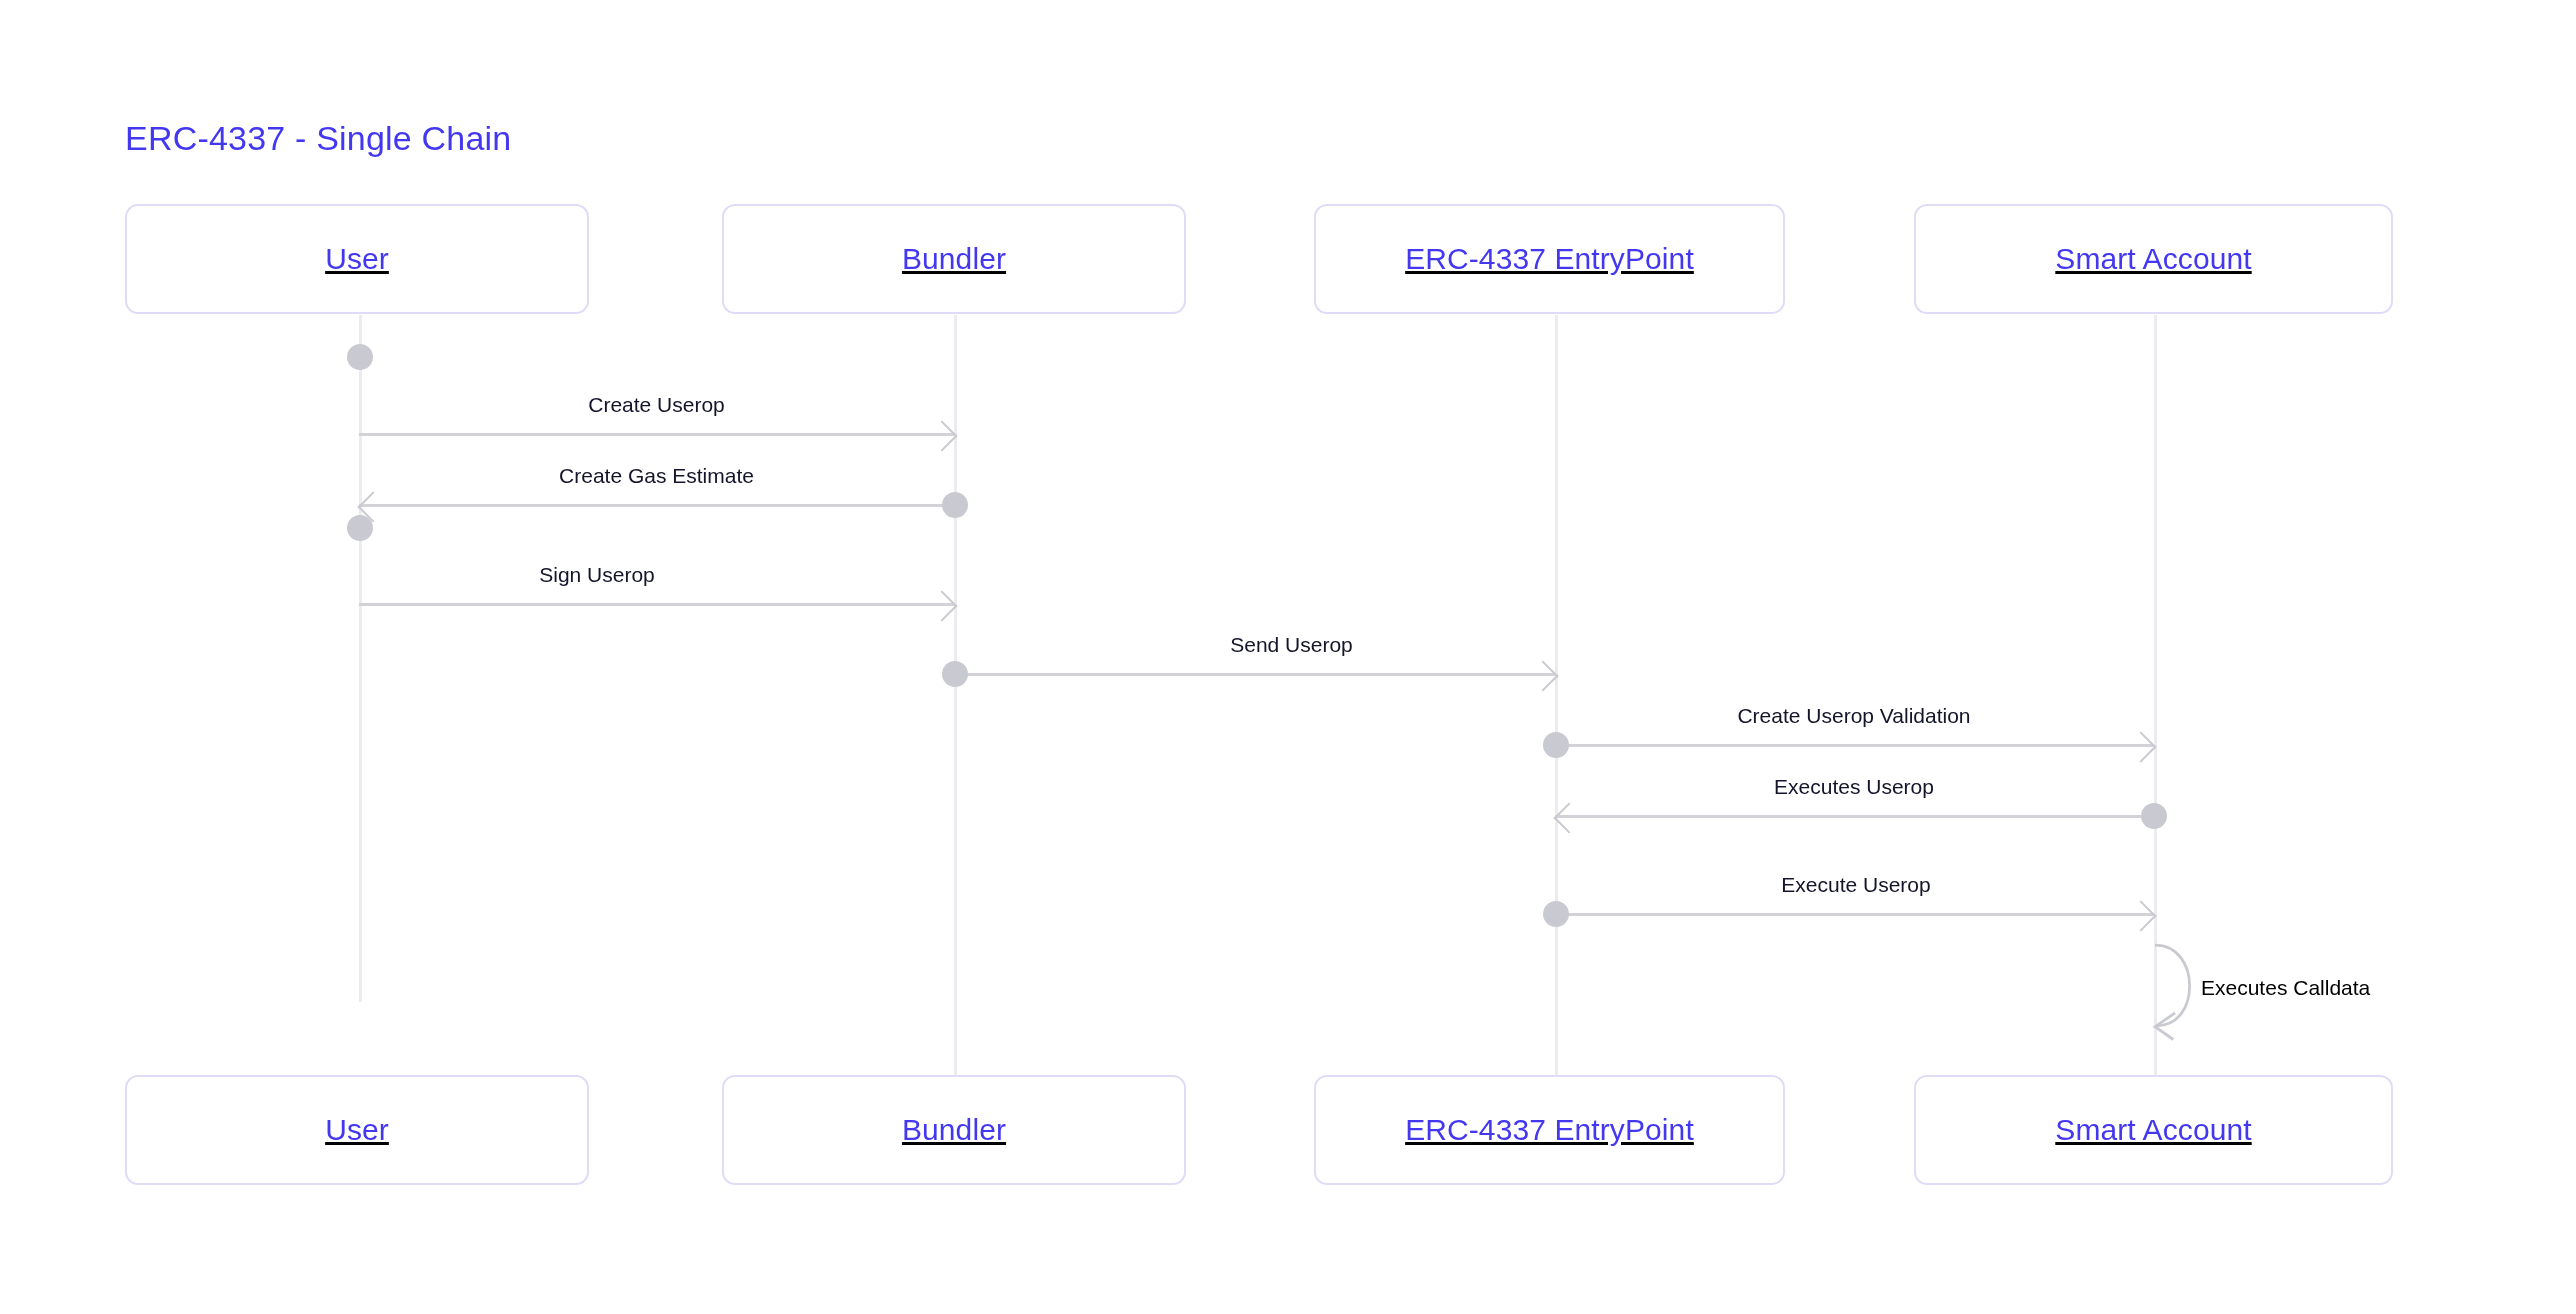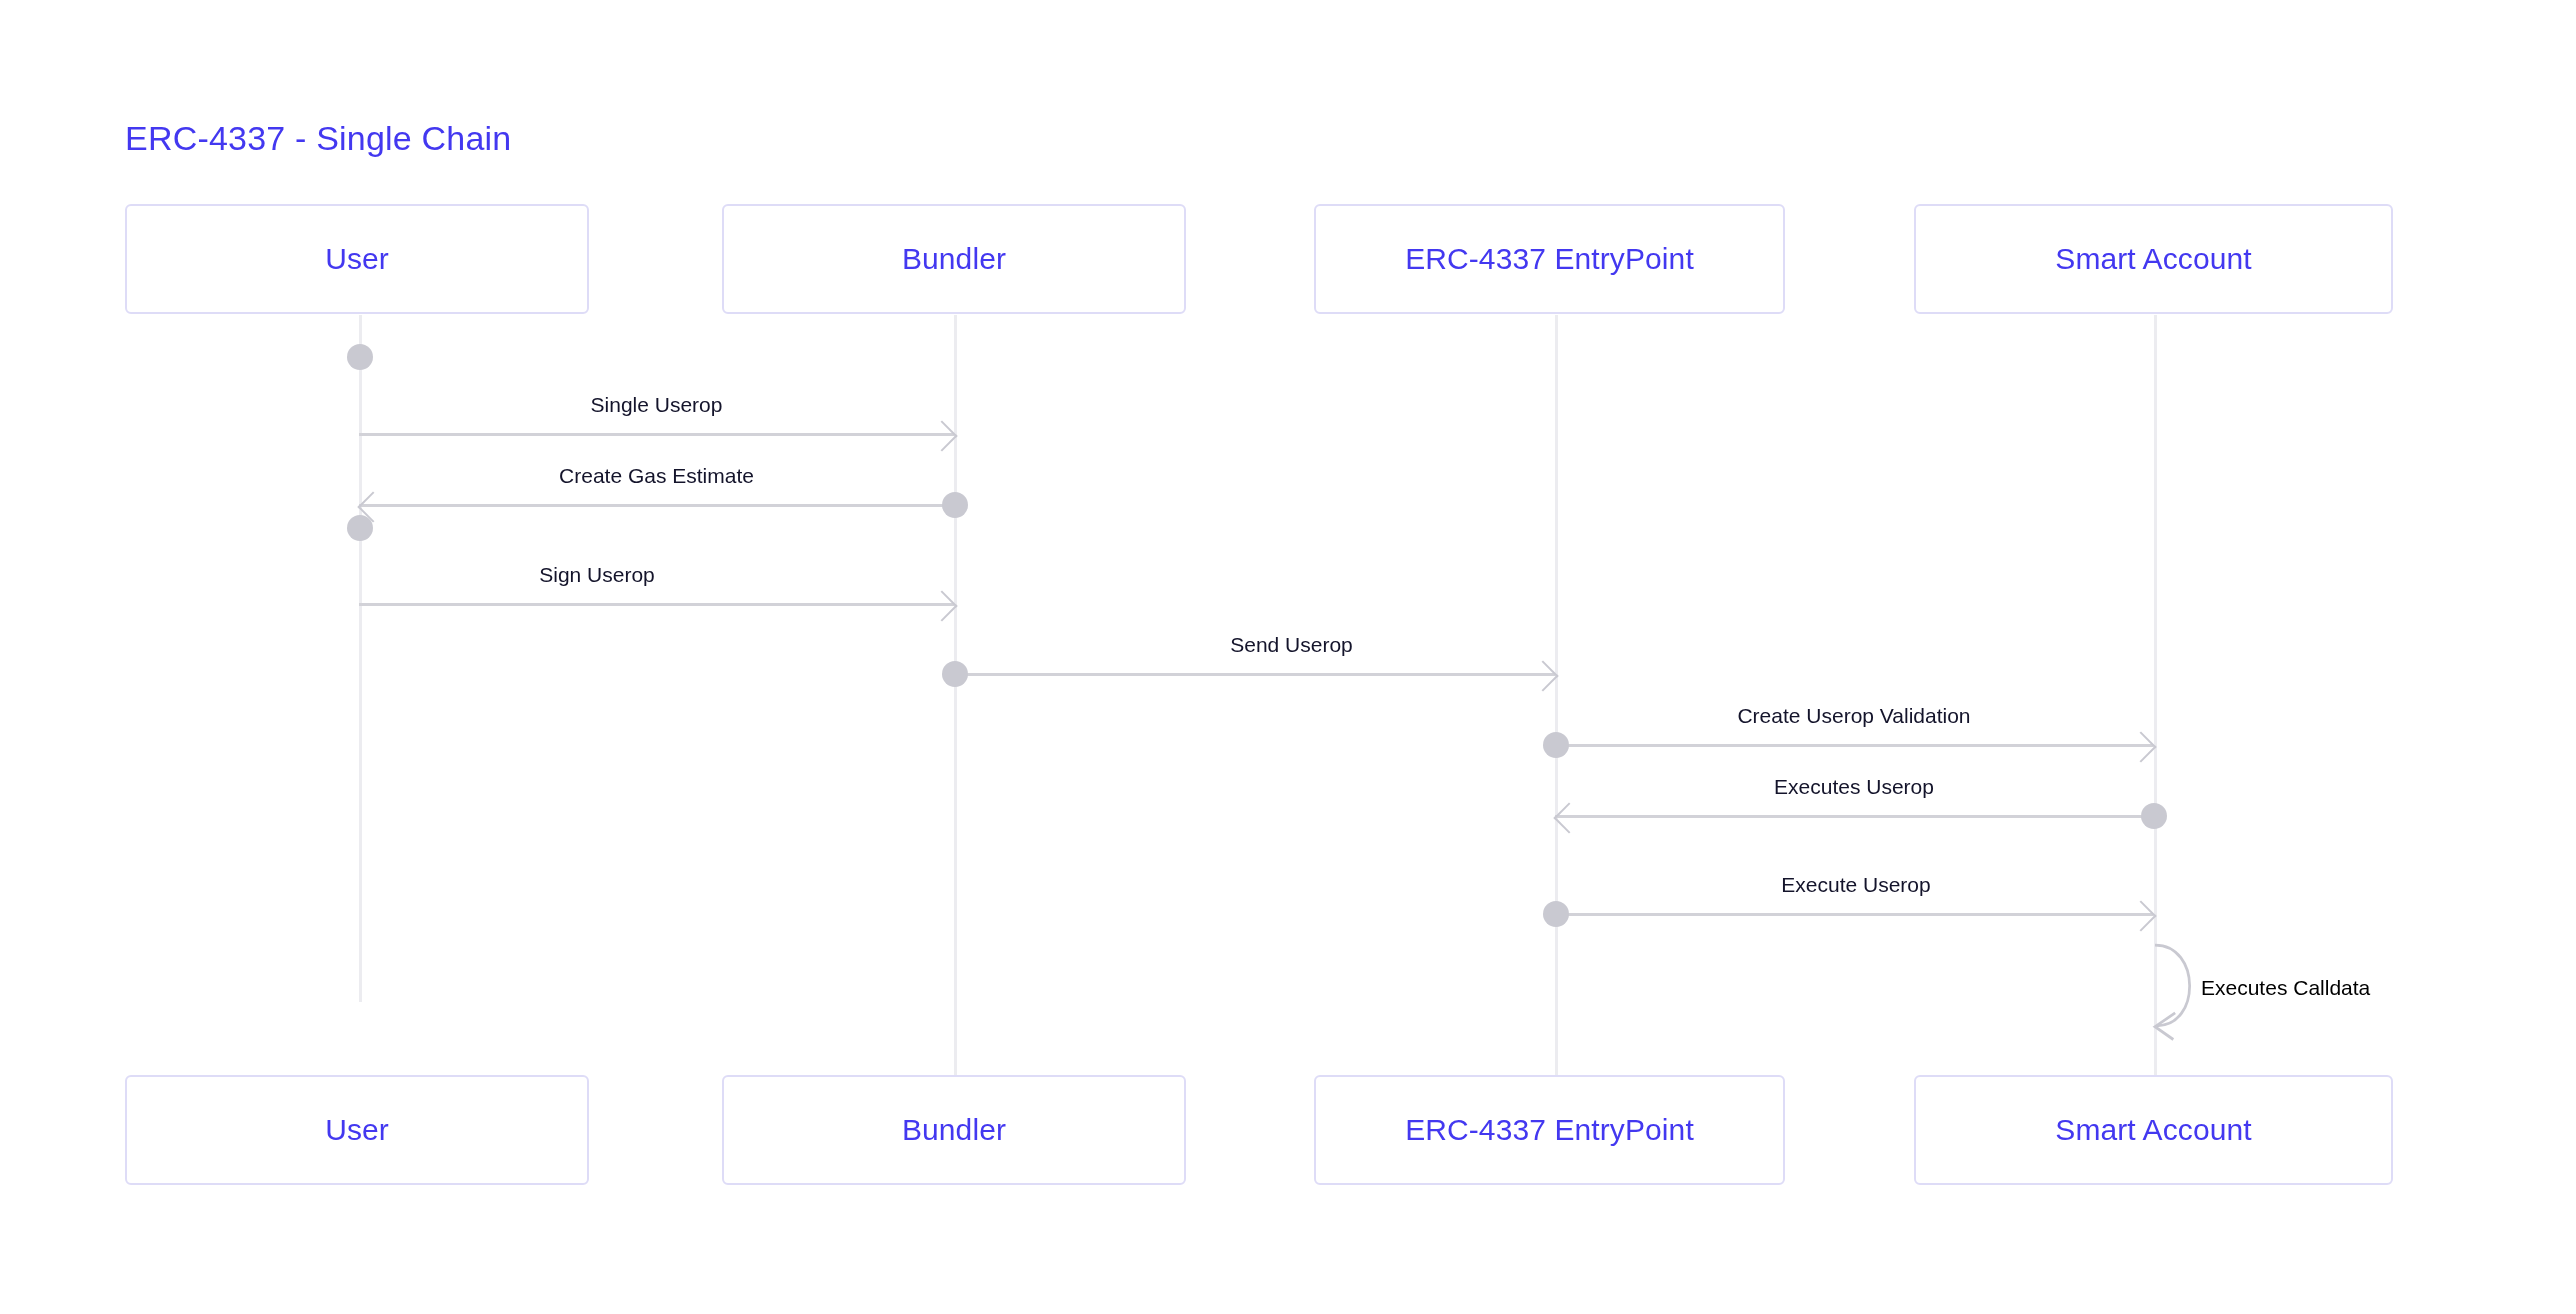--- a/index.html
+++ b/index.html
@@ -31,26 +31,27 @@
   }
   #diagram-title .title-bold {
     font-weight: 400;
   }
   
   .participant-box {
     position: absolute;
     box-sizing: border-box;
     height: 110px;
     border: 2.8px solid #dedcf7;
-    border-radius: 6px;
+    border-radius: 13px;
     background: #ffffff;
     display: flex;
     align-items: center;
     justify-content: center;
     z-index: 5;
+    text-decoration: underline;
   }
   .participant-label {
     font-size: 30px;
     color: #4338f0;
     white-space: nowrap;
     letter-spacing: 0.1px;
   }
   
   .lifeline {
     position: absolute;
@@ -137,21 +138,21 @@
   </div>
   <div class="participant-box" style="left:1314px; top:204px; width:471px;">
     <span class="participant-label">ERC-4337 EntryPoint</span>
   </div>
   <div class="participant-box" style="left:1914px; top:204px; width:479px;">
     <span class="participant-label">Smart Account</span>
   </div>
 
   <div class="msg" style="left:359px; top:433px; width:595px;">
     <div class="msg-line" style="width:595px;"></div>
-    <div class="msg-label" style="left:0; width:595px;">Single Userop</div>
+    <div class="msg-label" style="left:0; width:595px;">Create Userop</div>
     <div class="arrow-head right" style="left:572px;"></div>
   </div>
 
   <div class="msg" style="left:359px; top:504px; width:595px;">
     <div class="msg-line" style="width:595px;"></div>
     <div class="msg-label" style="left:0; width:595px;">Create Gas Estimate</div>
     <div class="arrow-head left" style="left:2.8px;"></div>
     <div class="msg-dot" style="left:583px;"></div>
   </div>
 

